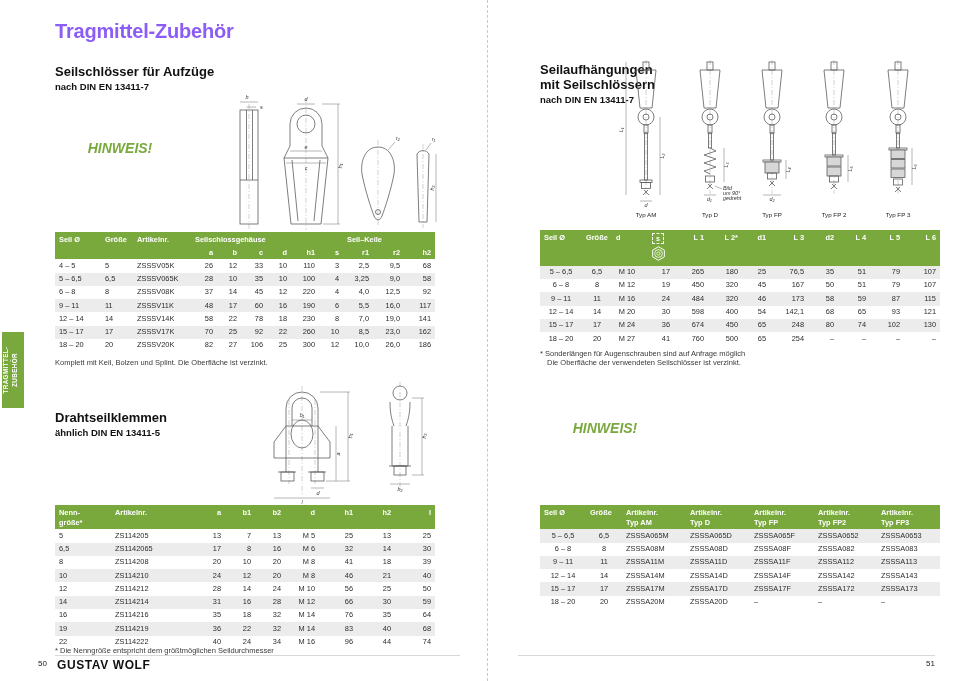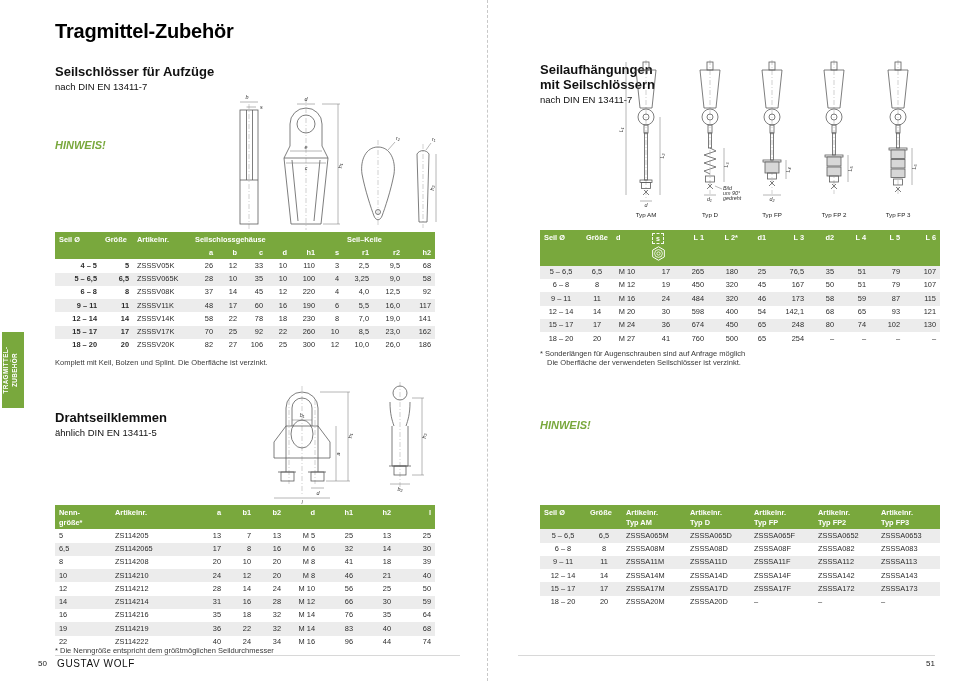--- a/index.html
+++ b/index.html
@@ -17,40 +17,40 @@
 
   
   .side-tab { left:2px; top:332px; width:22px; height:76px; background:var(--green); }
   .side-tab-inner {
     position:absolute; top:50%; left:50%; width:76px; height:24px;
     transform:translate(-50%,-50%) rotate(-90deg);
     color:#fff; font-size:6.3px; font-weight:bold; letter-spacing:.4px;
     text-align:center; line-height:1.5;
   }
 
-  .page-title { left:55px; top:20px; font-size:20px; font-weight:bold; letter-spacing:-0.2px; color:#000000; }
+  .page-title { left:55px; top:20px; font-size:20px; font-weight:bold; letter-spacing:-0.2px; color:#8b5cf6; }
   .sec-h { font-size:13px; font-weight:bold; color:#111; }
-  .sec-sub { font-size:9.5px; font-weight:normal; color:#111; }
-
-  .hinweis { width:130px; font-size:11px; font-weight:bold; font-style:italic; line-height:1.45; color:#1d1d1b; }
+  .sec-sub { font-size:9.5px; font-weight:bold; color:#111; }
+
+  .hinweis { width:130px; font-size:14px; font-weight:bold; font-style:italic; line-height:1.45; color:#1d1d1b;text-align:center; }
   .hinweis .lbl { color:var(--green); display:block; }
 
   
   table.ctab { border-collapse:collapse; table-layout:fixed; width:100%; }
   .ctab th {
     background:var(--green); color:#fff; font-size:7.4px; font-weight:bold;
     padding:3px 4px 2px 4px; text-align:left; vertical-align:top; line-height:1.3;
   }
   .ctab td { font-size:7.4px; color:#2c2c2c; padding:2.4px 4px; line-height:1.15; }
 
   .t1 tbody tr:nth-child(even), .t2 tbody tr:nth-child(even) { background:var(--rowalt); }
   .t3 tbody tr:nth-child(odd),  .t4 tbody tr:nth-child(odd)  { background:var(--rowalt); }
 
   .t1 thead tr.subrow th { text-align:right; padding-top:1px; }
-  .t1 td:nth-child(-n+2) { text-align:right;font-weight:bold; }
+  .t1 td:nth-child(-n+2) { text-align:left; }
   .t1 td:nth-child(3) { text-align:left; }
   .t1 td:nth-child(n+4) { text-align:right; }
 
   .t2 th:nth-child(n+3) { text-align:right; }
   .t2 td:nth-child(1), .t2 td:nth-child(2) { text-align:left; }
   .t2 td:nth-child(n+3) { text-align:right; }
 
   .t3 th:nth-child(n+5) { text-align:right; }
   .t3 th:nth-child(4) { text-align:center; }
   .t3 td:nth-child(-n+3) { text-align:center; }
@@ -67,21 +67,21 @@
   svg text { font-family:"Liberation Sans", sans-serif; }
   .dim { stroke:#7a7a7a; stroke-width:.55; }
   .ln  { stroke:#5d5d5d; stroke-width:.8; fill:none; }
   .cl  { stroke:#9a9a9a; stroke-width:.45; stroke-dasharray:5 2 1 2; }
   .lab { font-size:5.4px; font-style:italic; fill:#333; }
   .typlab { font-size:6.2px; fill:#222; }
   .blk { fill:#d7d7d7; stroke:#5d5d5d; stroke-width:.8; }
 
   .footer-rule { border-top:1px solid #d8d8d8; height:0; }
   .pagenum { font-size:8px; color:#222; }
-  .brand { font-size:10px; font-weight:normal; letter-spacing:.6px; color:#111; }
+  .brand { font-size:12px; font-weight:bold; letter-spacing:.6px; color:#111; }
 </style>
 </head>
 <body>
 
 <div class="abs page-divider"></div>
 
 <div class="abs side-tab">
   <div class="side-tab-inner"><span>TRAGMITTEL-</span><br><span>ZUBEHÖR</span></div>
 </div>
 

